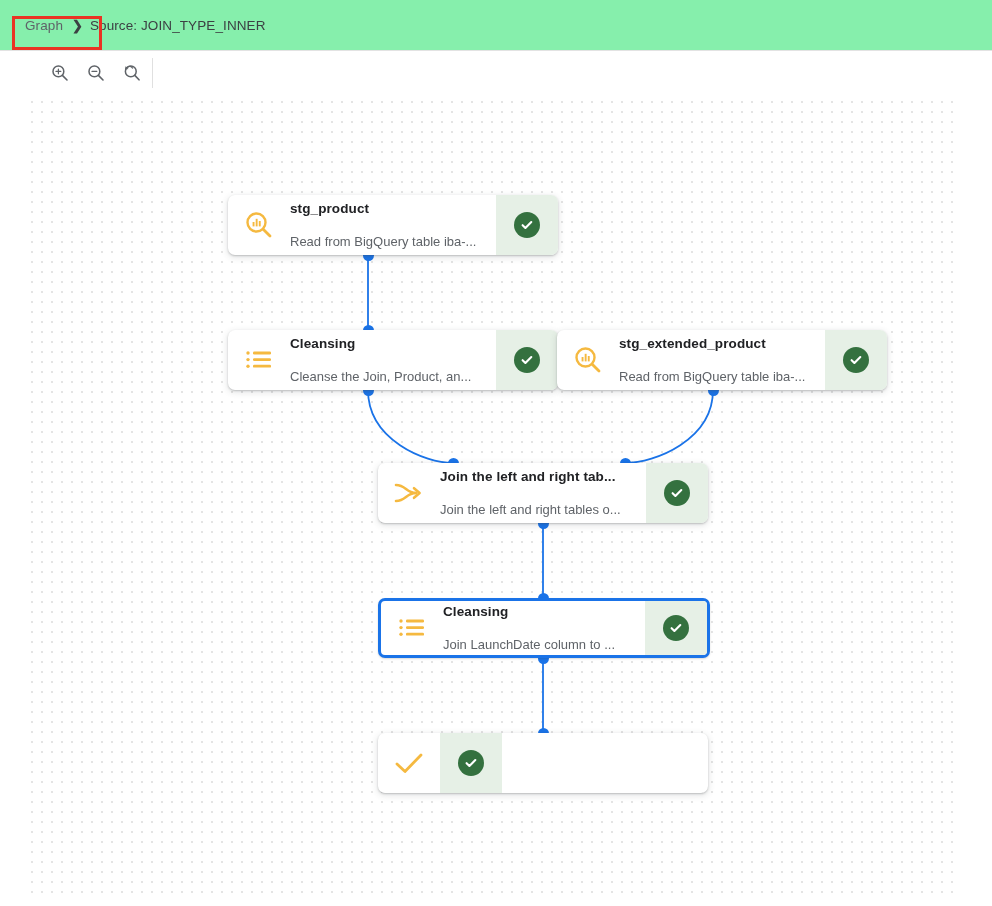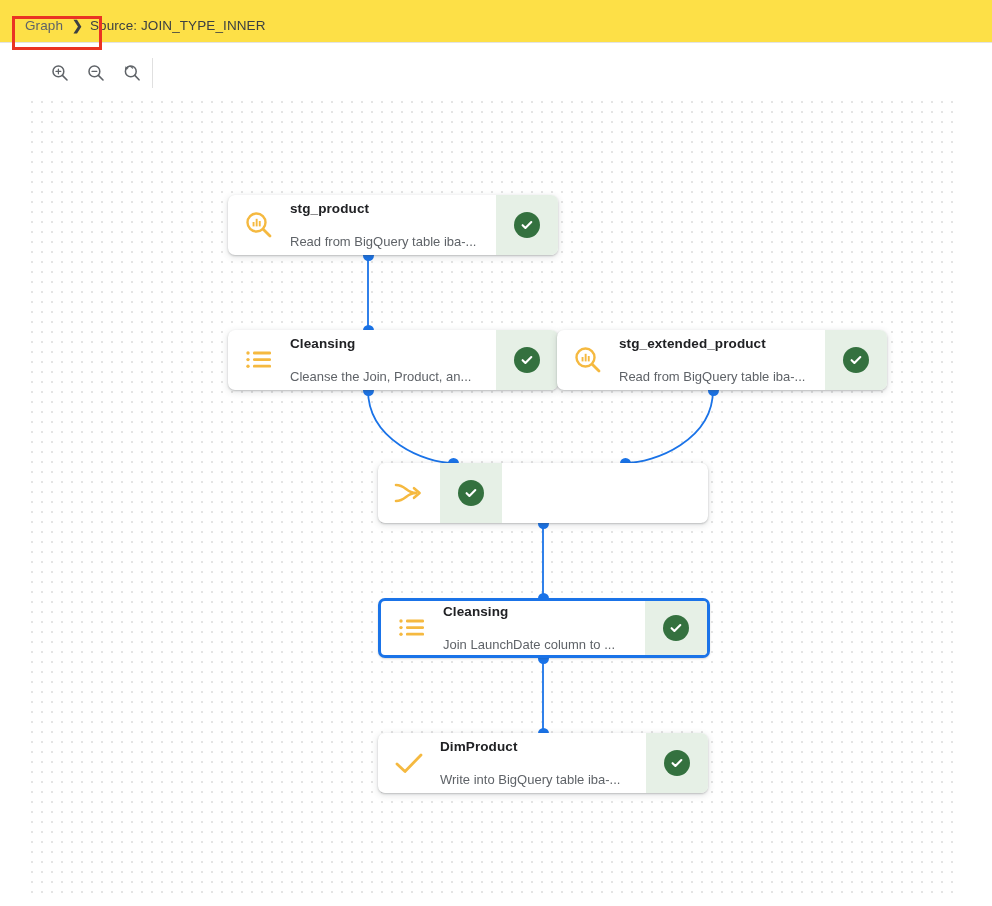--- a/index.html
+++ b/index.html
@@ -14,24 +14,24 @@
     color: #3c4043;
     overflow: hidden;
     position: relative;
   }
 
   
   .header {
     position: absolute;
     left: 0; top: 0;
     width: 992px;
-    height: 43px;
+    height: 51px;
     box-sizing: border-box;
     border-bottom: 1px solid #e3e3e3;
-    background: #fde047;
+    background: #86efac;
   }
   .breadcrumb {
     position: absolute;
     left: 25px; top: 25px;
     transform: translateY(-50%);
     display: flex;
     align-items: center;
     height: 24px;
     white-space: nowrap;
   }
@@ -333,20 +333,24 @@
   </div>
 
   <div class="node" style="left:353px; top:368px; width:330px;">
     <div class="node-icon">
       <svg width="34" height="30" viewBox="0 0 34 30">
         <path d="M4 7 C 14 7, 14 15, 24 15" fill="none" stroke="#f5b940" stroke-width="2.6" stroke-linecap="round"></path>
         <path d="M4 23 C 14 23, 14 15, 24 15" fill="none" stroke="#f5b940" stroke-width="2.6" stroke-linecap="round"></path>
         <path d="M22 10.2 L27.6 15 L22 19.8" fill="none" stroke="#f5b940" stroke-width="2.6" stroke-linecap="round" stroke-linejoin="round"></path>
       </svg>
     </div>
+    <div class="node-body">
+      <div class="node-title">Join the left and right tab...</div>
+      <div class="node-sub">Join the left and right tables o...</div>
+    </div>
     <div class="node-status">
       <div class="status-badge">
         <span>
           <svg width="16" height="16" viewBox="0 0 16 16">
             <path d="M3.6 8.2 L6.4 11 L12.3 5.1" fill="none" stroke="#ffffff" stroke-width="2.1" stroke-linecap="round" stroke-linejoin="round"></path>
           </svg>
         </span>
       </div>
     </div>
   </div>
@@ -376,24 +380,20 @@
       </div>
     </div>
   </div>
 
   <div class="node" style="left:353px; top:638px; width:330px;">
     <div class="node-icon">
       <svg width="34" height="30" viewBox="0 0 34 30">
         <path d="M5 16 L13 23.5 L29 7" fill="none" stroke="#f5b940" stroke-width="2.8" stroke-linecap="round" stroke-linejoin="round"></path>
       </svg>
     </div>
-    <div class="node-body">
-      <div class="node-title">DimProduct</div>
-      <div class="node-sub">Write into BigQuery table iba-...</div>
-    </div>
     <div class="node-status">
       <div class="status-badge">
         <span>
           <svg width="16" height="16" viewBox="0 0 16 16">
             <path d="M3.6 8.2 L6.4 11 L12.3 5.1" fill="none" stroke="#ffffff" stroke-width="2.1" stroke-linecap="round" stroke-linejoin="round"></path>
           </svg>
         </span>
       </div>
     </div>
   </div>

